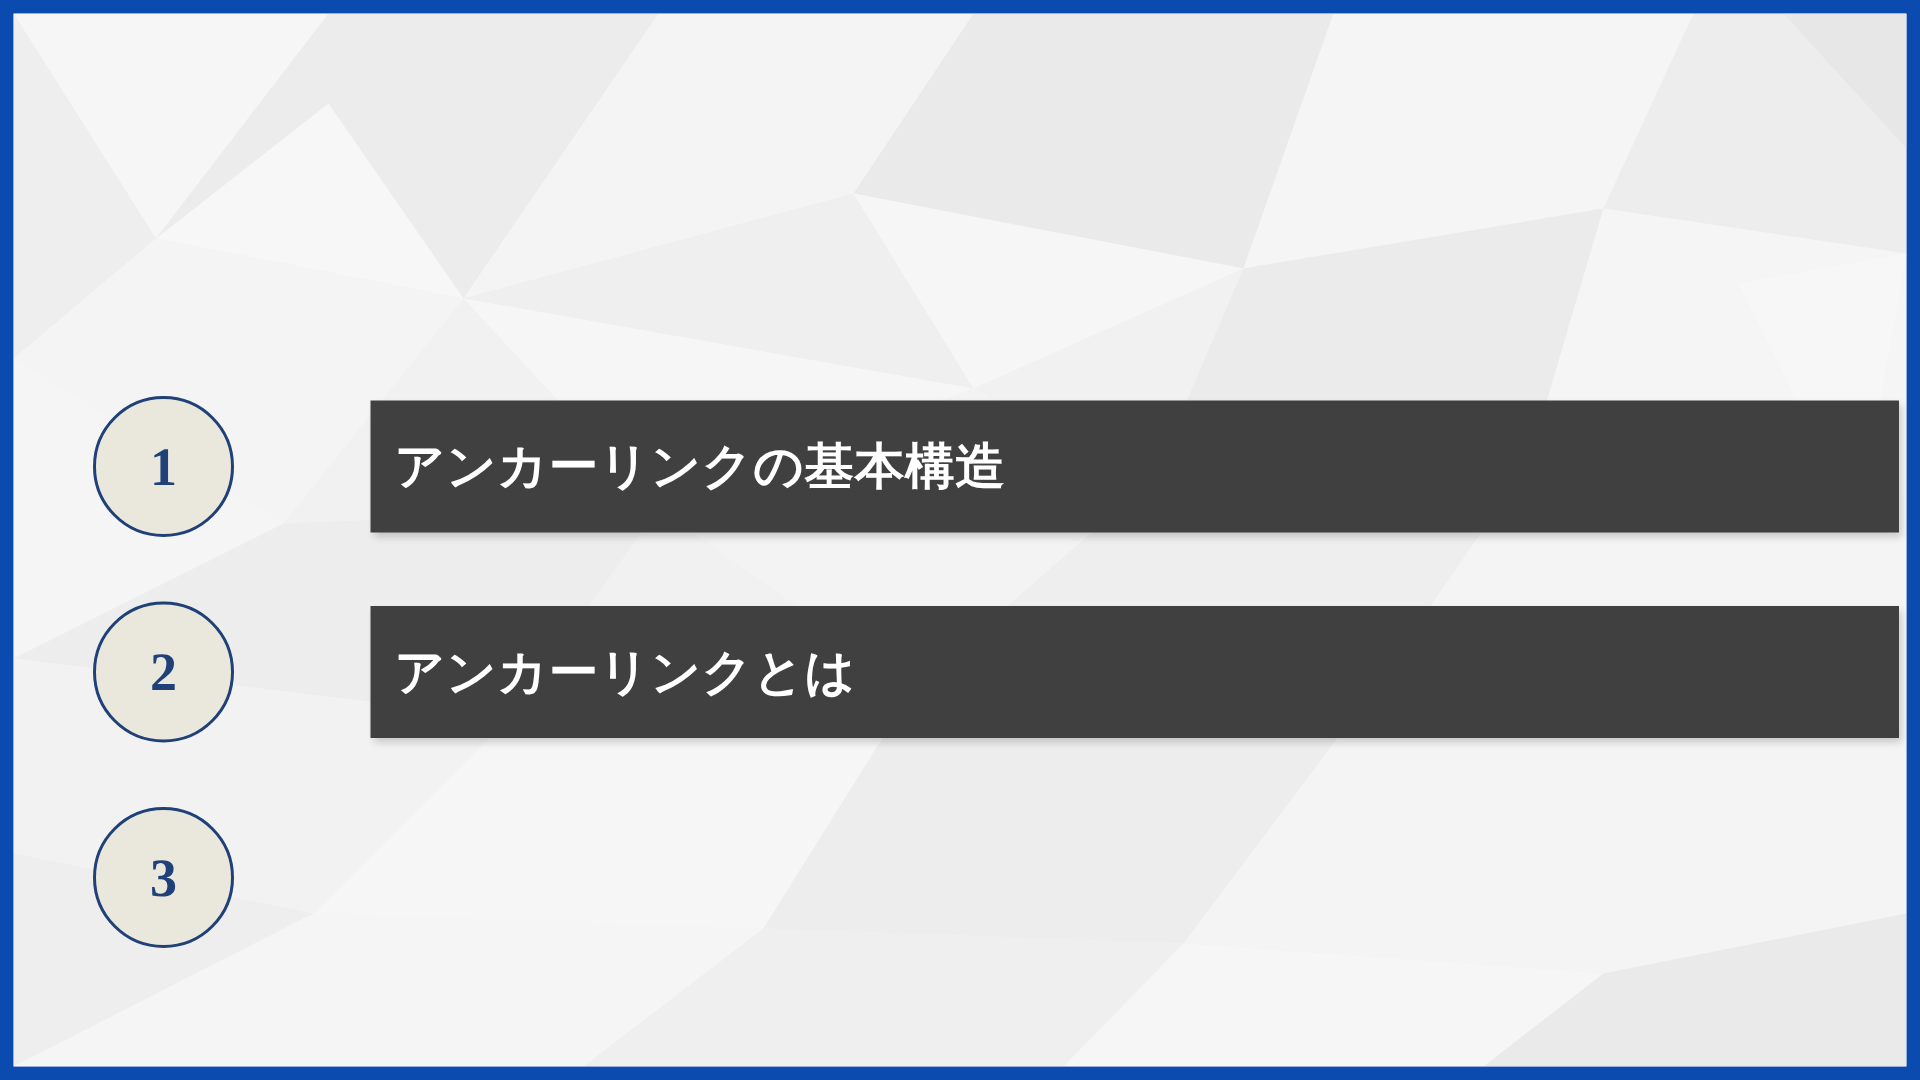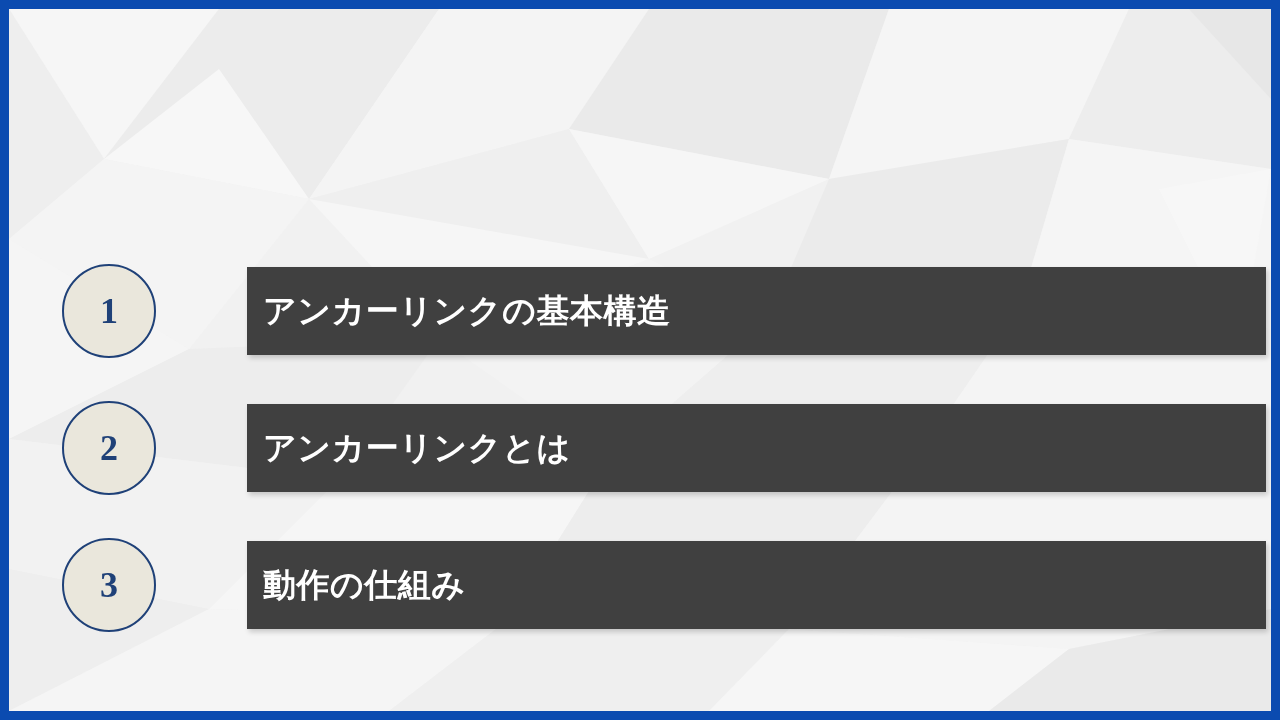--- a/index.html
+++ b/index.html
@@ -184,22 +184,19 @@
     <div class="item-row" id="row-1">
       <div class="item-bar">
         <span class="item-text">アンカーリンクとは</span>
       </div>
       <div class="num-circle">
         <span class="num-label">2</span>
       </div>
     </div>
 
     <div class="item-row" id="row-2">
-      <div class="item-bar">
-        <span class="item-text">動作の仕組み</span>
-      </div>
       <div class="num-circle">
         <span class="num-label">3</span>
       </div>
     </div>
 
   </div>
 </div>
 
 </body></html>

